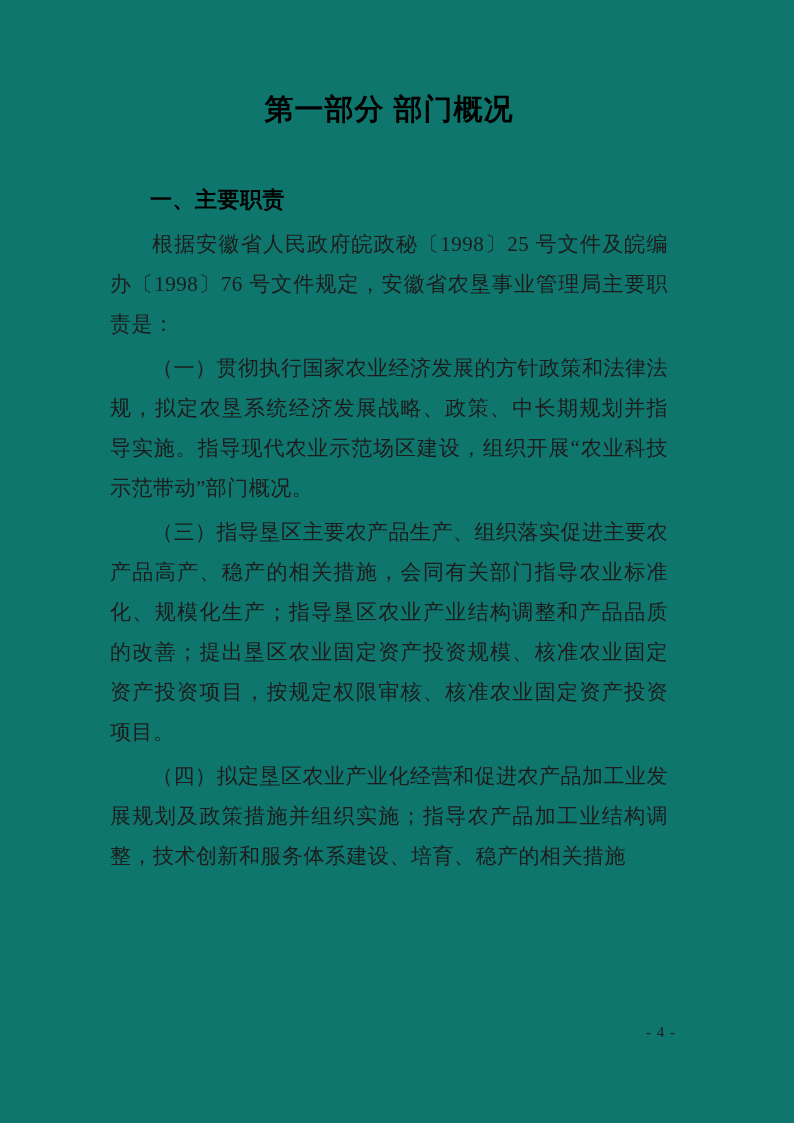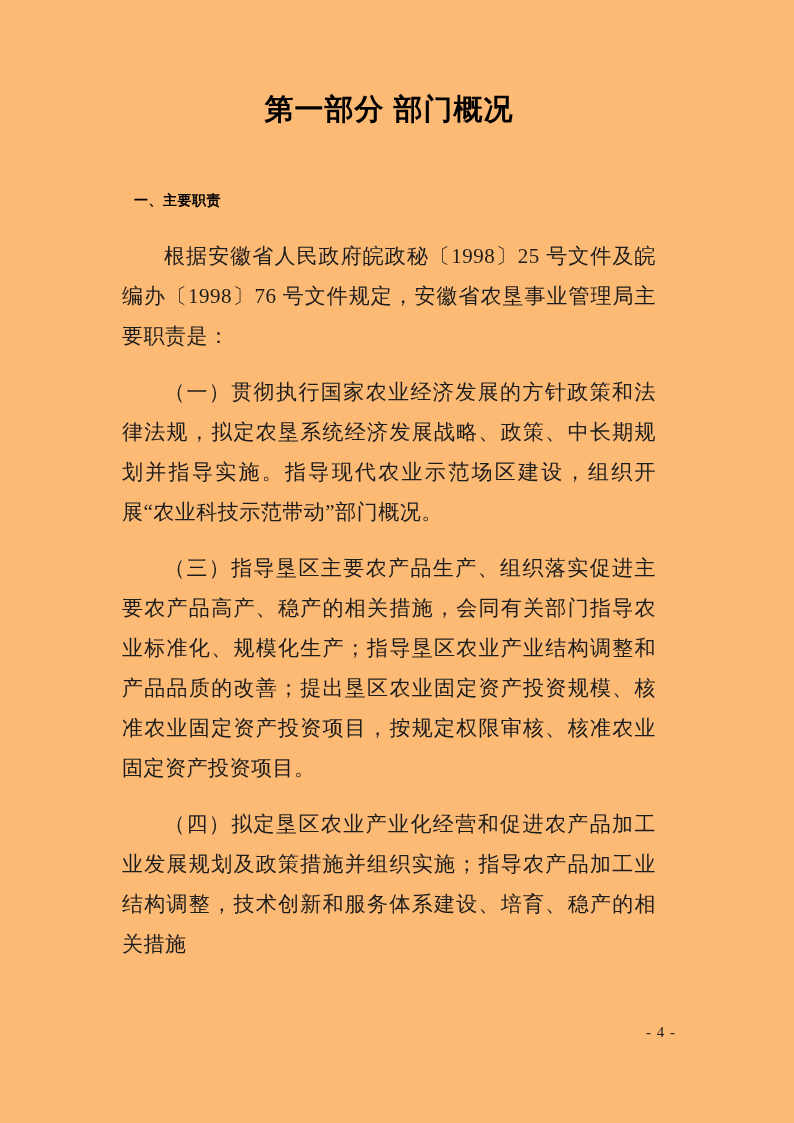--- a/index.html
+++ b/index.html
@@ -5,49 +5,49 @@
   * { box-sizing: border-box; }
   html, body {
     margin: 0;
     padding: 0;
     background: #ffffff;
   }
   .page {
     position: relative;
     width: 794px;
     height: 1123px;
-    background: #fdba74;
+    background: #0f766e;
     overflow: hidden;
     padding: 88px 122px 0 106px;
     font-family: "Liberation Serif", "DejaVu Serif", serif;
     color: #1c1c1c;
   }
   .doc-title {
     margin: 0 0 50px 0;
     text-align: center;
     font-family: "Liberation Sans", "DejaVu Sans", sans-serif;
     font-weight: 700;
     font-size: 29px;
     line-height: 42px;
     letter-spacing: 1px;
     color: #000000;
     white-space: pre;
   }
   .section-heading {
     margin: 0;
     font-family: "Liberation Sans", "DejaVu Sans", sans-serif;
     font-weight: 700;
-    font-size: 14px;
+    font-size: 22px;
     line-height: 40px;
     text-indent: 2em;
     letter-spacing: 0.5px;
     color: #000000;
   }
   .body-paragraph {
-    margin: 16px;
+    margin: 4px;
     font-size: 21px;
     line-height: 40px;
     text-align: justify;
     text-justify: inter-ideograph;
     text-indent: 2em;
     letter-spacing: 0.5px;
     color: #1c1c1c;
   }
   .page-number {
     position: absolute;

